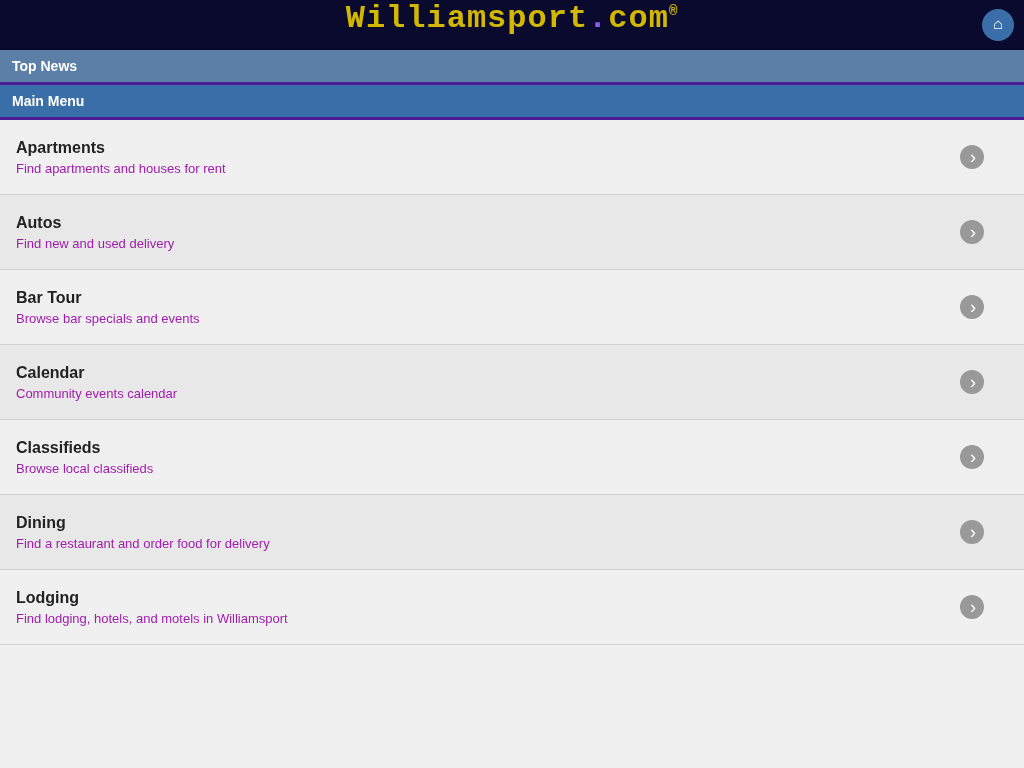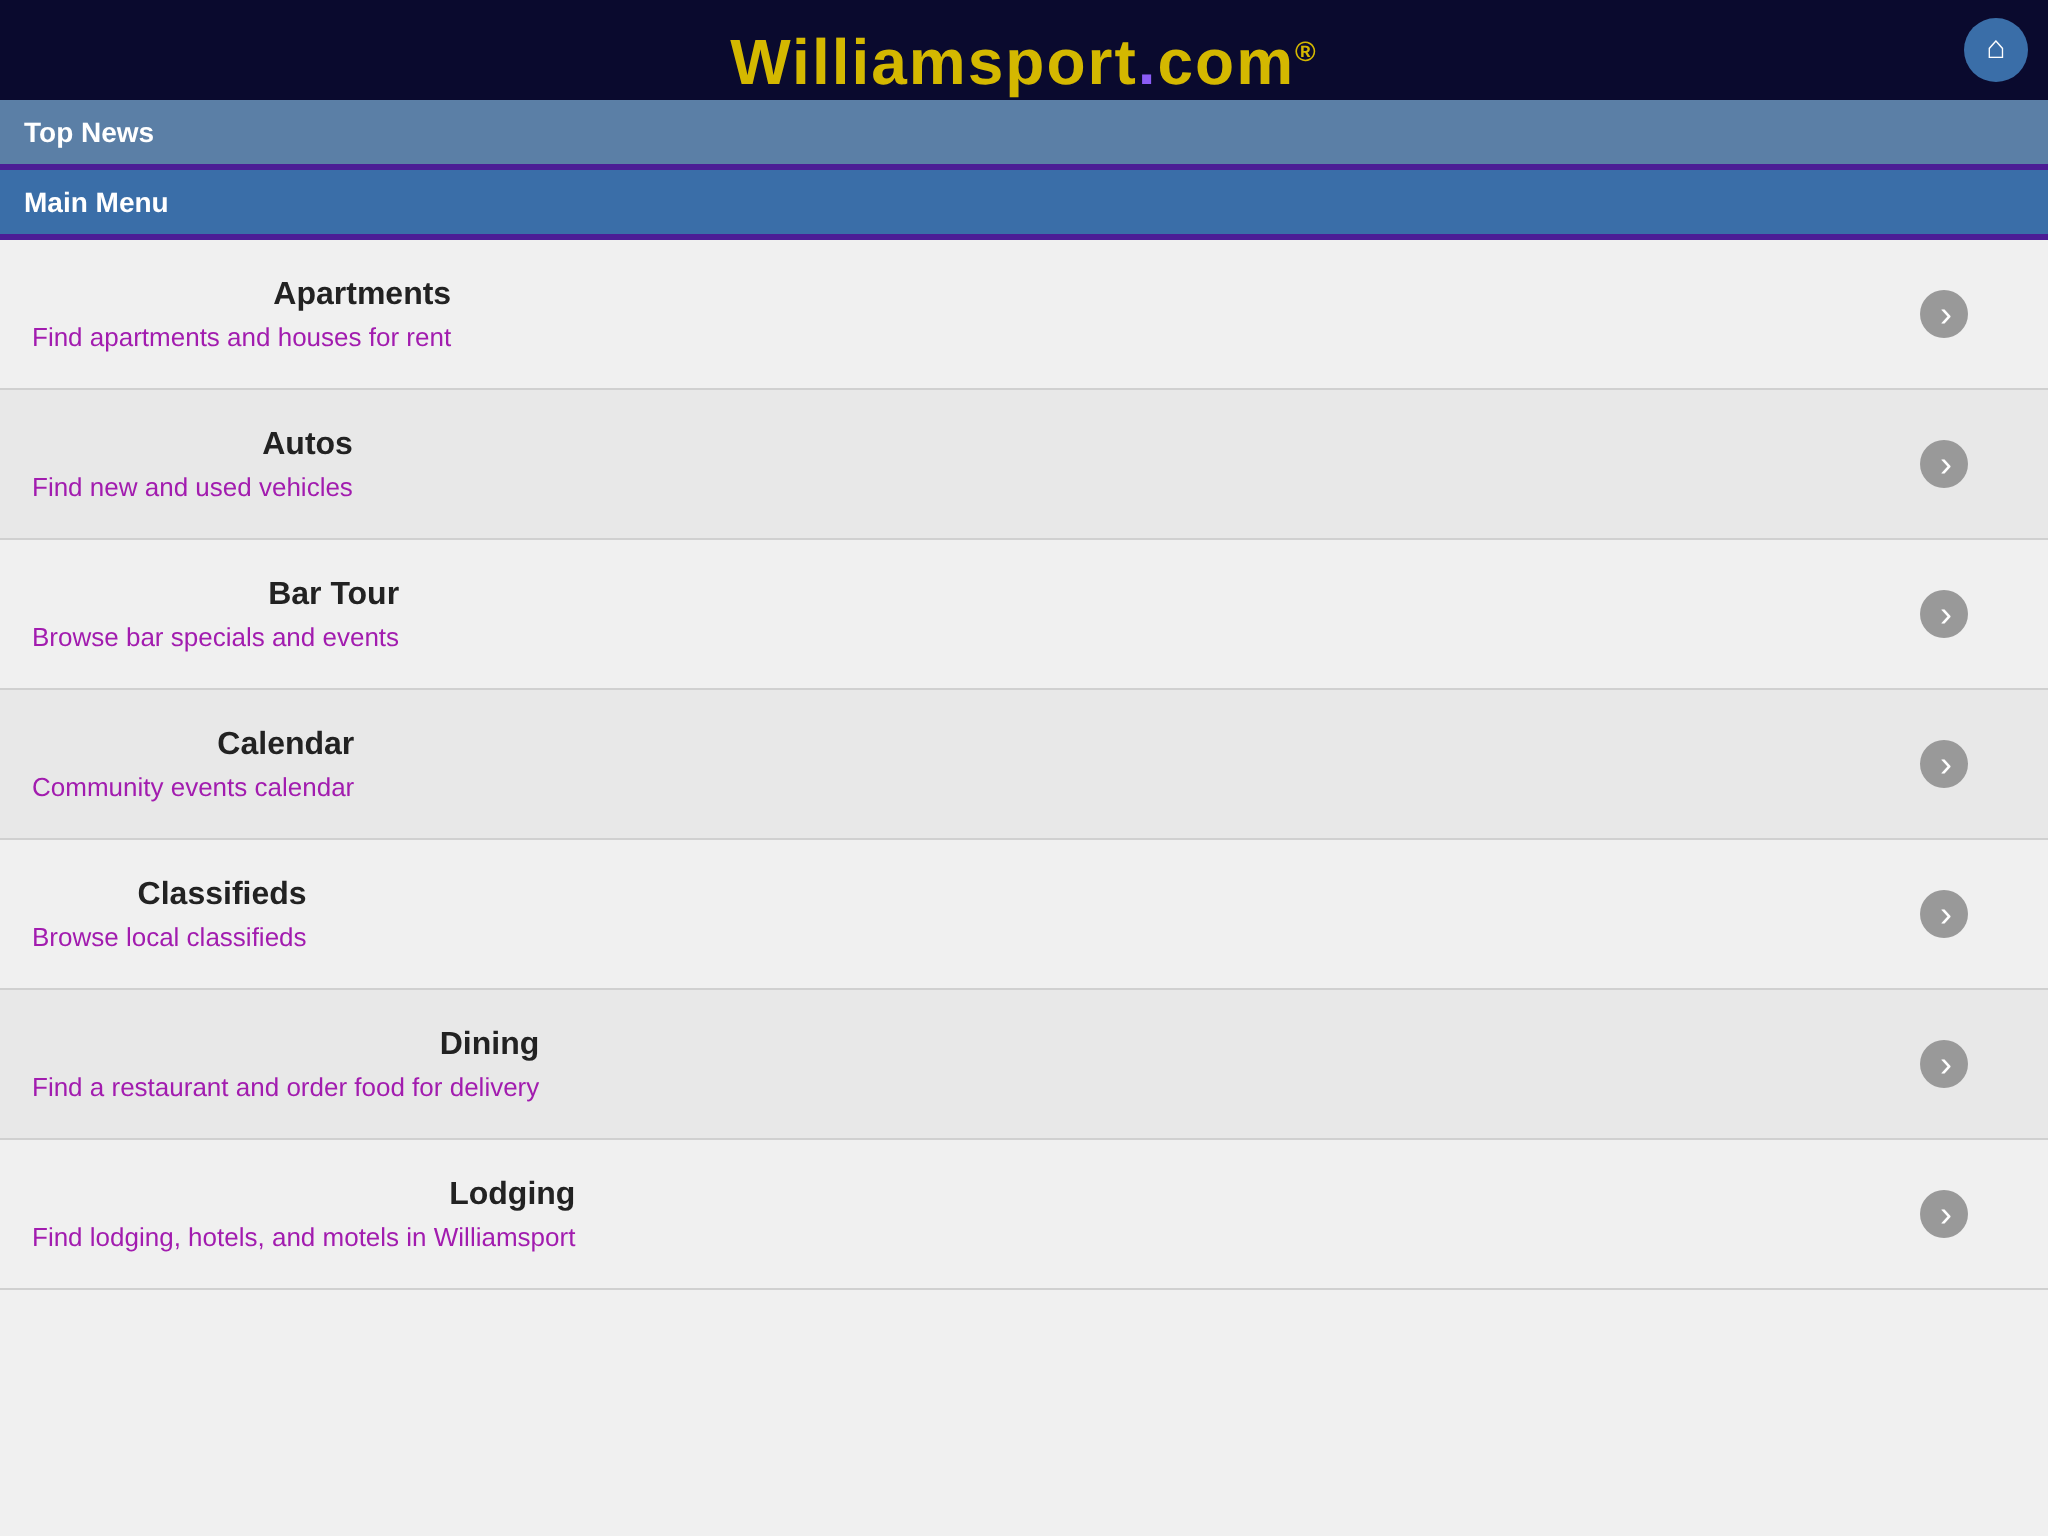--- a/index.html
+++ b/index.html
@@ -3,23 +3,24 @@
   <meta charset="utf-8">
   <style>
     * { margin: 0; padding: 0; box-sizing: border-box; }
     body { font-family: Arial, sans-serif; background: #f0f0f0; width: 1024px; min-height: 768px; }
 
     
     .header {
       background: #0a0a2e;
       height: 50px;
       display: flex;
-      align-items: flex-end;
+      align-items: flex-start;
       justify-content: center;
       position: relative;
+      font-family: Liberation Mono, monospace;
     }
     .header-title {
       font-size: 32px;
       font-weight: bold;
       color: #d4b800;
       letter-spacing: 1px;
     }
     .header-title .dot {
       color: #8b5cf6;
     }
@@ -65,21 +66,20 @@
     .menu-item {
       background: #f0f0f0;
       border-bottom: 1px solid #d0d0d0;
       padding: 12px 40px 12px 16px;
       display: flex;
       align-items: center;
       justify-content: space-between;
       cursor: pointer;
       position: relative;
       min-height: 75px;
-      text-align: right;
     }
     .menu-item:nth-child(even) {
       background: #e8e8e8;
     }
     .menu-item-text {
       display: flex;
       flex-direction: column;
     }
     .menu-item-title {
       font-size: 16px;
@@ -133,21 +133,21 @@
 <div class="menu-item">
       <div class="menu-item-text">
         <span class="menu-item-title">Apartments</span>
         <span class="menu-item-desc">Find apartments and houses for rent</span>
       </div>
       <div class="chevron-icon"></div>
     </div>
     <div class="menu-item">
       <div class="menu-item-text">
         <span class="menu-item-title">Autos</span>
-        <span class="menu-item-desc">Find new and used vehicles</span>
+        <span class="menu-item-desc">Find new and used delivery</span>
       </div>
       <div class="chevron-icon"></div>
     </div>
     <div class="menu-item">
       <div class="menu-item-text">
         <span class="menu-item-title">Bar Tour</span>
         <span class="menu-item-desc">Browse bar specials and events</span>
       </div>
       <div class="chevron-icon"></div>
     </div>

